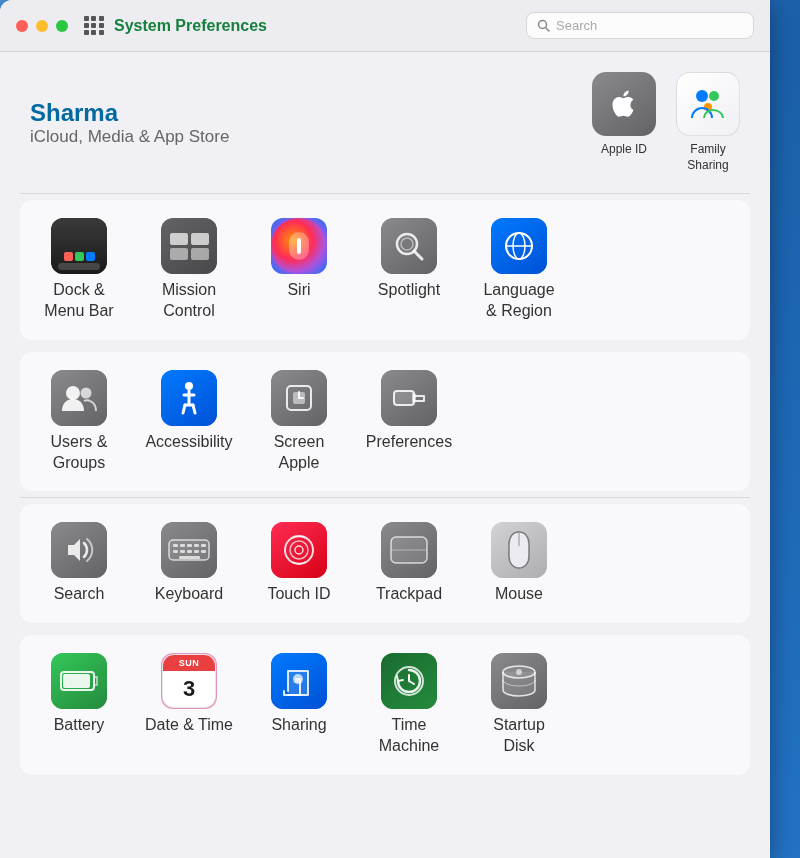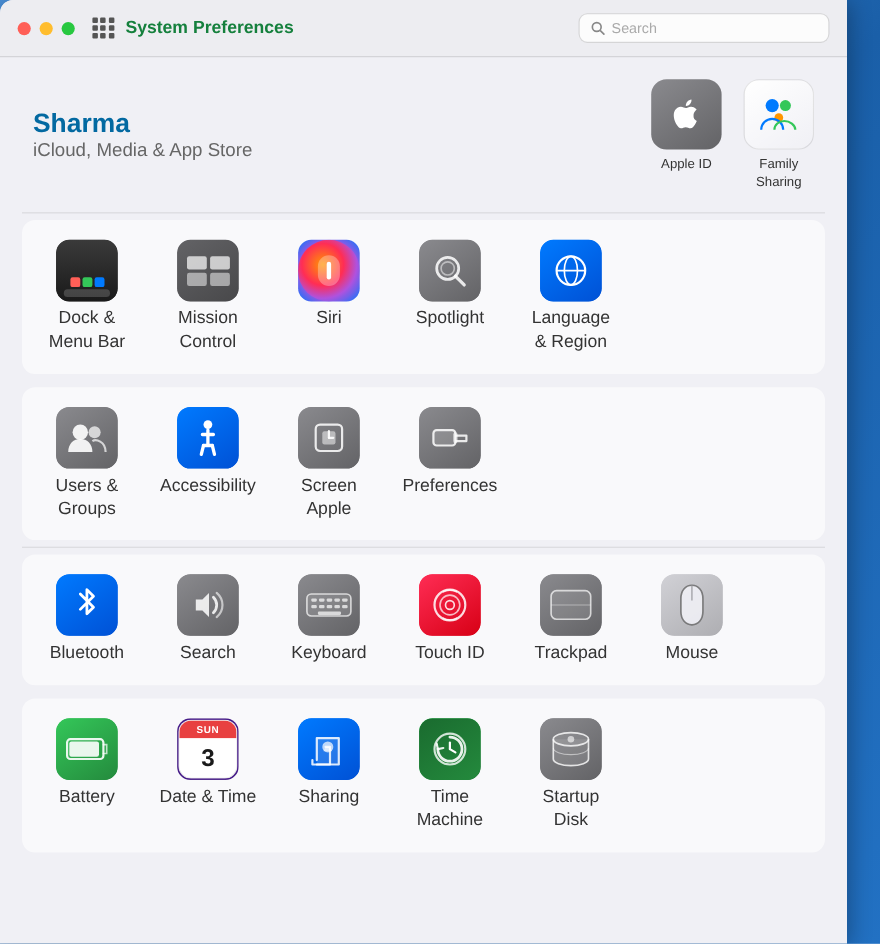--- a/index.html
+++ b/index.html
@@ -264,21 +264,21 @@
 
     .icon-mouse {
       background: linear-gradient(145deg, #d1d1d6, #aeaeb2);
     }
 
     .icon-battery {
       background: linear-gradient(145deg, #34c759, #248a3d);
     }
 
     .icon-datetime {
-      background: #4c1d95;
+      background: #f9a8d4;
       border: 1px solid rgba(0,0,0,0.1);
     }
 
     .icon-sharing {
       background: linear-gradient(145deg, #007aff, #0051d5);
     }
 
     .icon-timemachine {
       background: linear-gradient(145deg, #34c759, #1a6b2f);
     }
@@ -487,30 +487,20 @@
       </div>
       <span class="pref-label">Preferences</span>
     </div>
 
   </div>
 
   <div class="divider" style="margin:0 20px;"></div>
 
   <div class="section-row">
 
-    <div class="pref-item">
-      <div class="pref-icon icon-bluetooth">
-        <div style="width:100%;height:100%;border-radius:12px;background:linear-gradient(145deg,#007aff,#0051d5);display:flex;align-items:center;justify-content:center;">
-          <svg width="22" height="36" viewBox="0 0 22 36" fill="white">
-            <path d="M5 8 L17 20 L11 26 L11 4 L17 10 L5 22" stroke="white" stroke-width="2.5" stroke-linejoin="round" fill="none" stroke-linecap="round"></path>
-          </svg>
-        </div>
-      </div>
-      <span class="pref-label">Bluetooth</span>
-    </div>
 
     <div class="pref-item">
       <div class="pref-icon icon-sound">
         <div style="width:100%;height:100%;border-radius:12px;background:linear-gradient(145deg,#8a8a8e,#636366);display:flex;align-items:center;justify-content:center;">
           <svg width="38" height="32" viewBox="0 0 38 32" fill="none">
             <path d="M8 11 L14 11 L20 5 L20 27 L14 21 L8 21 Z" fill="rgba(255,255,255,0.85)"></path>
             <path d="M24 9 C28 13 28 19 24 23" stroke="rgba(255,255,255,0.85)" stroke-width="2.5" stroke-linecap="round" fill="none"></path>
             <path d="M27 5 C34 11 34 21 27 27" stroke="rgba(255,255,255,0.6)" stroke-width="2" stroke-linecap="round" fill="none"></path>
           </svg>
         </div>

